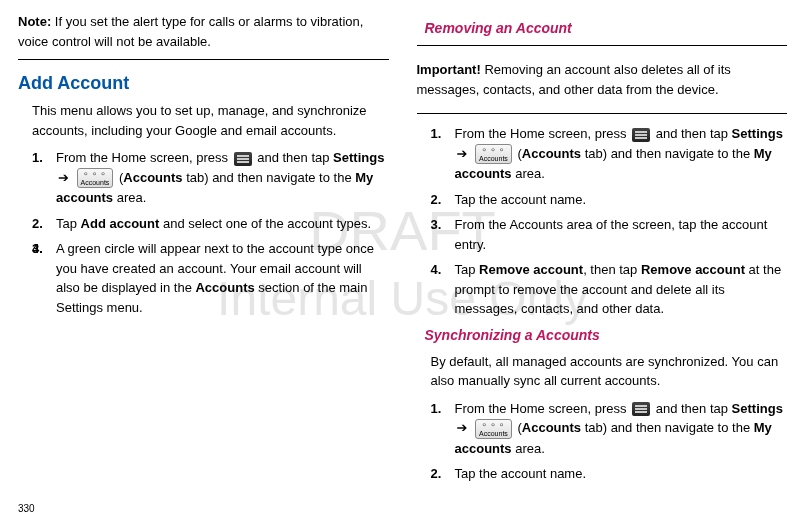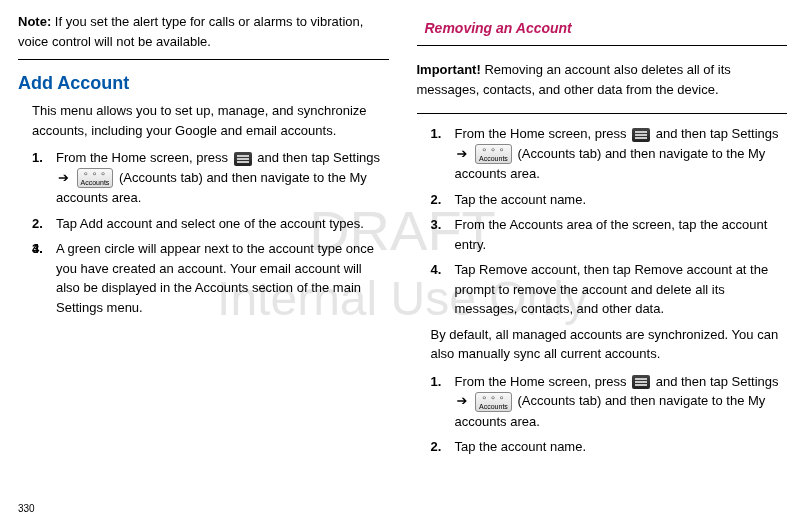--- a/index.html
+++ b/index.html
@@ -56,21 +56,21 @@
     .h2 {
       color: #be185d;
       font-size: 14px;
       font-style: italic;
       font-weight: bold;
       margin: 6px 0 6px 8px;
     }
     ol { list-style: none; margin-left: 14px; }
     ol li { margin-bottom: 6px; padding-left: 24px; position: relative; }
     ol li .num { position: absolute; left: 0; font-weight: bold; }
-    .bold { font-weight: normal; }
+    .bold { font-weight: bold; }
     .icon-menu {
       display: inline-block;
       width: 18px;
       height: 14px;
       background: linear-gradient(#444,#222);
       border-radius: 2px;
       position: relative;
       vertical-align: middle;
       margin: 0 2px;
     }
@@ -167,20 +167,21 @@
     <li>
       <span class="num">3.</span>
       <span>From the Accounts area of the screen, tap the account entry.</span>
     </li>
     <li>
       <span class="num">4.</span>
       <span>Tap </span><span class="bold">Remove account</span><span>, then tap </span><span class="bold">Remove account</span><span> at the prompt to remove the account and delete all its messages, contacts, and other data.</span>
     </li>
   </ol>
 
+  <div class="h2">Synchronizing a Accounts</div>
   <p class="intro">By default, all managed accounts are synchronized. You can also manually sync all current accounts.</p>
   <ol>
     <li>
       <span class="num">1.</span>
       <span>From the Home screen, press </span><span class="icon-menu"></span><span> and then tap </span><span class="bold">Settings</span>
       <span class="arrow">➔</span>
       <span class="icon-accounts"><span class="dots">⚬⚬⚬</span><span>Accounts</span></span><span> (</span><span class="bold">Accounts</span><span> tab) and then navigate to the </span><span class="bold">My accounts</span><span> area.</span>
     </li>
     <li>
       <span class="num">2.</span>

